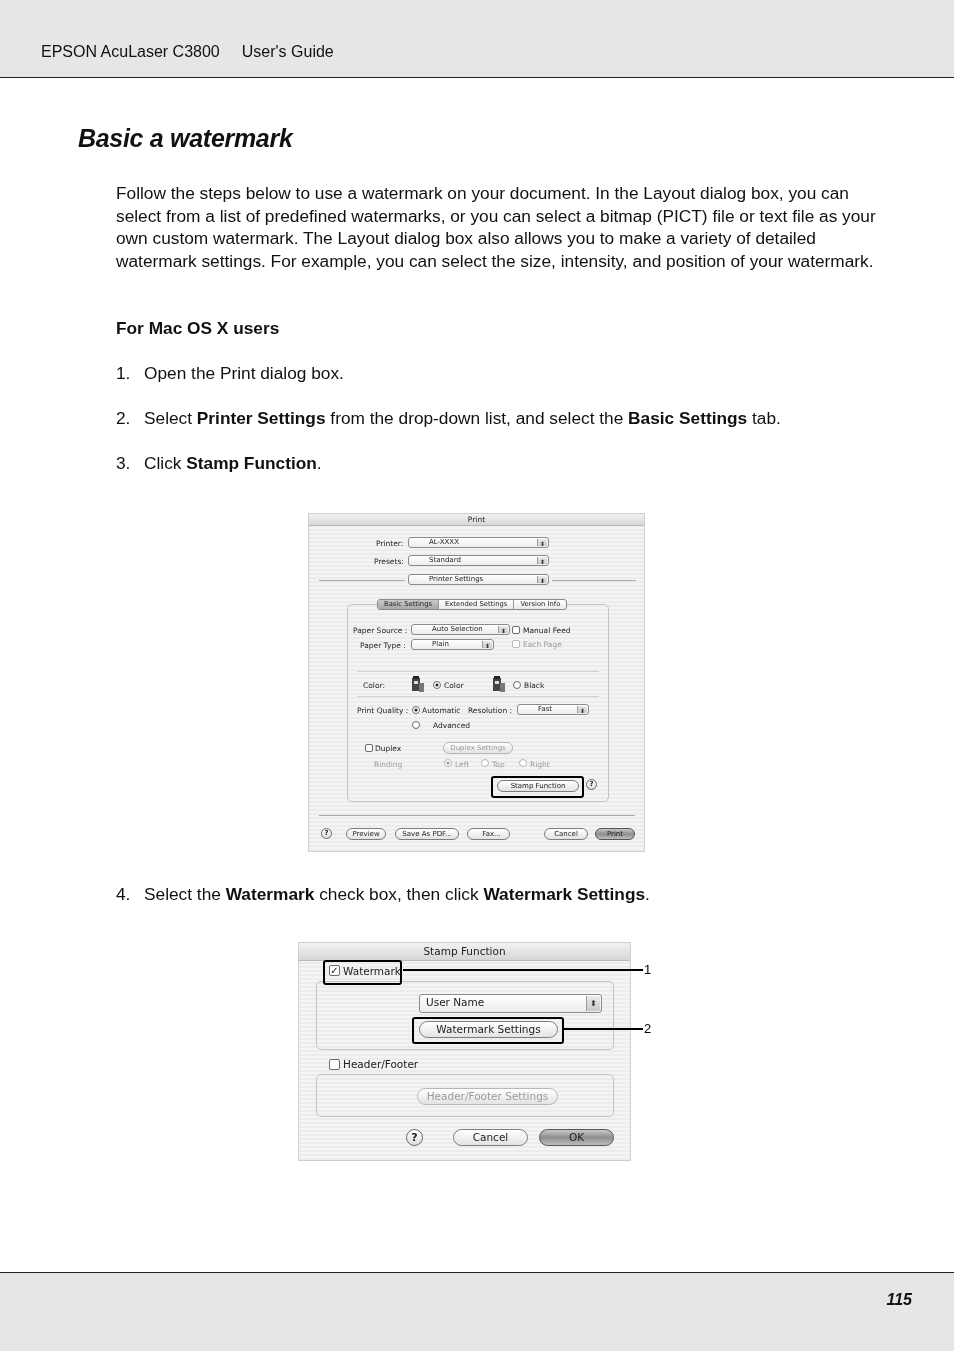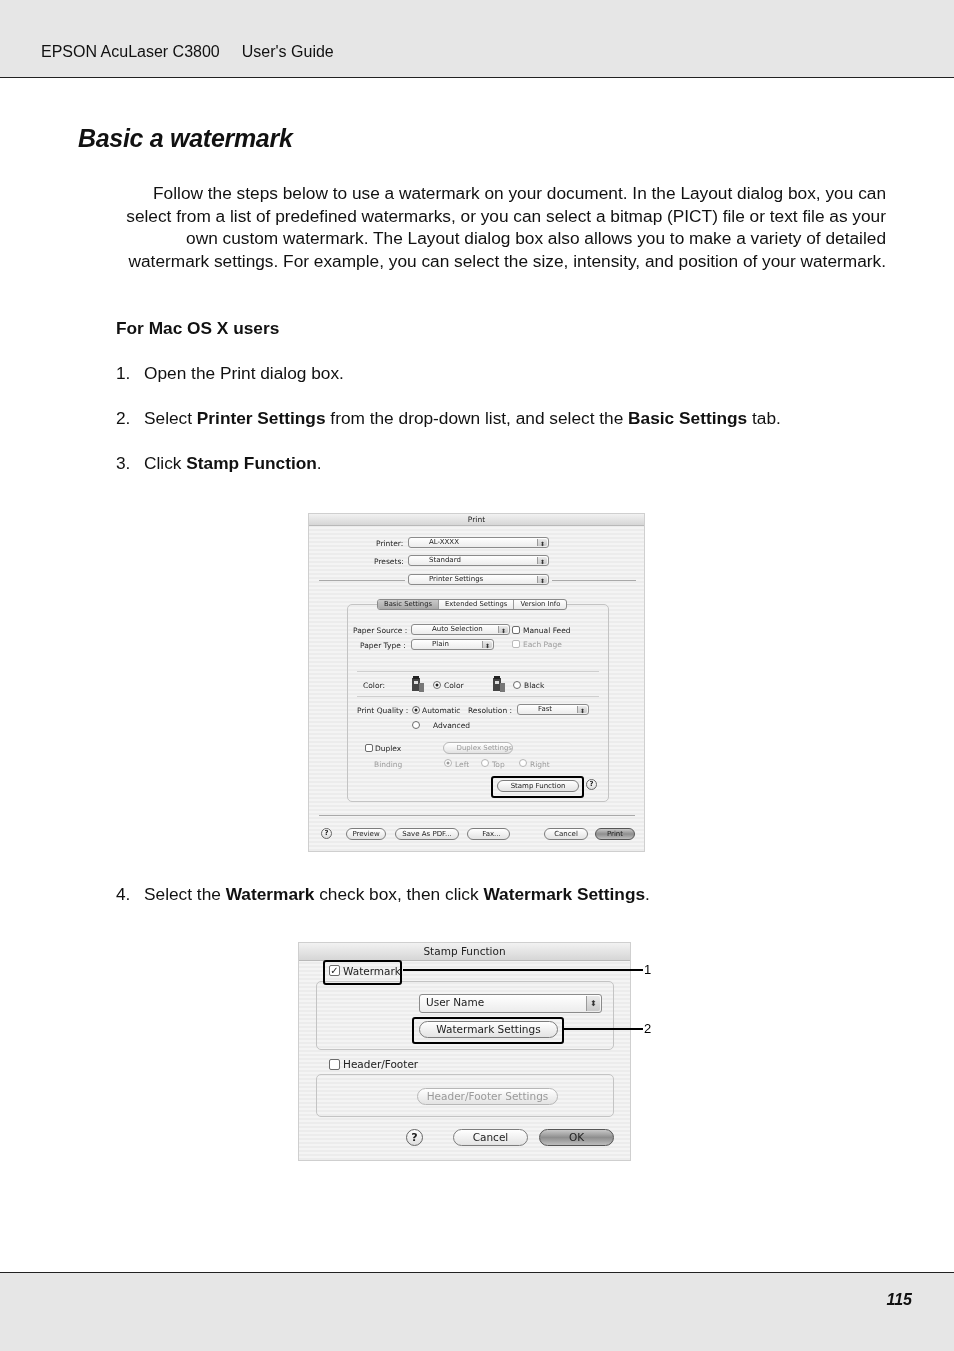--- a/index.html
+++ b/index.html
@@ -8,21 +8,21 @@
 
   .page-header { position: absolute; left: 0; top: 0; width: 954px; height: 78px; background: #e6e6e6; border-bottom: 1.5px solid #222; }
   .page-header .hdr-text { position: absolute; left: 41px; top: 43px; font-size: 16px; color: #111; }
   .page-header .hdr-text span + span { margin-left: 22px; }
 
   .page-footer { position: absolute; left: 0; top: 1272px; width: 954px; height: 79px; background: #e6e6e6; border-top: 1.5px solid #222; }
   .page-footer .ftr-title { position: absolute; right: 95px; top: 18px; font-size: 16px; font-style: italic; }
   .page-footer .ftr-page { position: absolute; right: 42px; top: 18px; font-size: 16px; font-style: italic; font-weight: bold; }
 
   .section-title { position: absolute; left: 78px; top: 124px; font-size: 25px; font-weight: bold; font-style: italic; letter-spacing: -0.3px; }
-  .intro { position: absolute; left: 116px; top: 182px; width: 770px; font-size: 17.3px; line-height: 22.6px; text-align: right; }
+  .intro { position: absolute; left: 116px; top: 182px; width: 770px; font-size: 17.3px; line-height: 22.6px; }
   .subhead { position: absolute; left: 116px; top: 318px; font-size: 17.3px; font-weight: bold; }
   .step { position: absolute; left: 116px; font-size: 17.3px; }
   .step .num { display: inline-block; width: 28px; }
   .step b { font-weight: bold; }
 
   
   .mac { position: absolute; background: repeating-linear-gradient(0deg, #ececec 0px, #ececec 2px, #f4f4f4 2px, #f4f4f4 4px); border: 1px solid #cfcfcf; font-family: "DejaVu Sans", sans-serif; color: #222; overflow: hidden; }
   .mac .titlebar { position: absolute; left: 0; top: 0; right: 0; background: linear-gradient(#f2f2f2, #d6d6d6); border-bottom: 1px solid #b9b9b9; text-align: center; }
   .mac .lbl { position: absolute; white-space: nowrap; }
   .popup { position: absolute; background: linear-gradient(#ffffff, #ececec); border: 1px solid #8b8b8b; border-radius: 3px; white-space: nowrap; }
@@ -165,21 +165,21 @@
   <div class="lbl" style="left:159px;top:192px;">Resolution :</div>
   <div class="popup" style="left:208px;top:190px;width:72px;">
     <span>Fast</span>
     <span class="arrows">⬍</span>
   </div>
   <span class="radio" style="left:103px;top:207px;"></span>
   <div class="lbl" style="left:124px;top:207px;">Advanced</div>
 
   <span class="chk" style="left:56px;top:230px;"></span>
   <div class="lbl" style="left:66px;top:230px;">Duplex</div>
-  <div class="pill dim" style="left:134px;top:228px;width:70px;text-align:right;">Duplex Settings</div>
+  <div class="pill dim" style="left:134px;top:228px;width:70px;">Duplex Settings</div>
   <div class="lbl dimtxt" style="left:65px;top:246px;">Binding</div>
   <span class="radio dim on" style="left:135px;top:245px;"></span>
   <div class="lbl dimtxt" style="left:146px;top:246px;">Left</div>
   <span class="radio dim" style="left:172px;top:245px;"></span>
   <div class="lbl dimtxt" style="left:183px;top:246px;">Top</div>
   <span class="radio dim" style="left:210px;top:245px;"></span>
   <div class="lbl dimtxt" style="left:221px;top:246px;">Right</div>
 
   <div class="hl" style="left:182px;top:262px;width:93px;height:22px;"></div>
   <div class="pill" style="left:188px;top:266px;width:82px;">Stamp Function</div>

